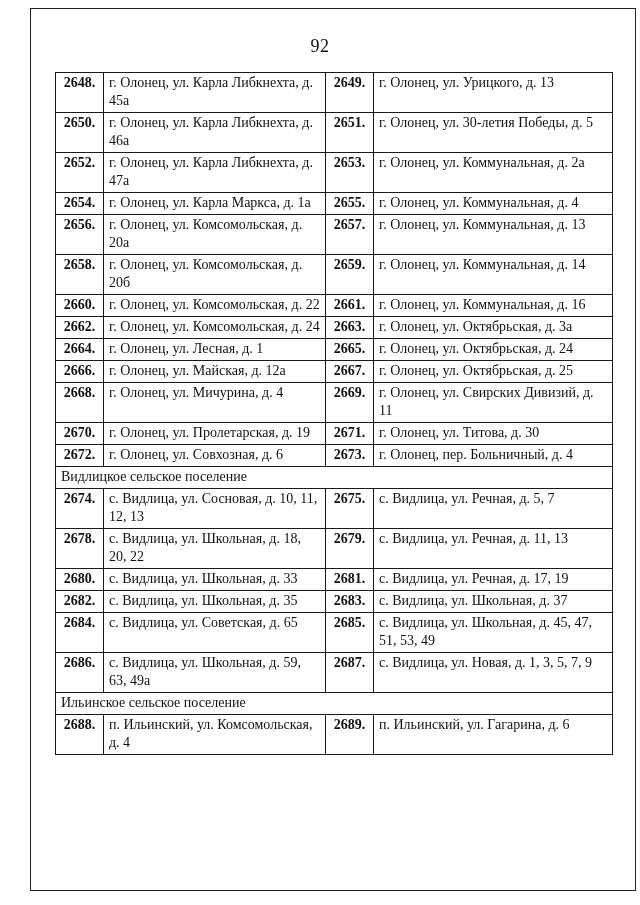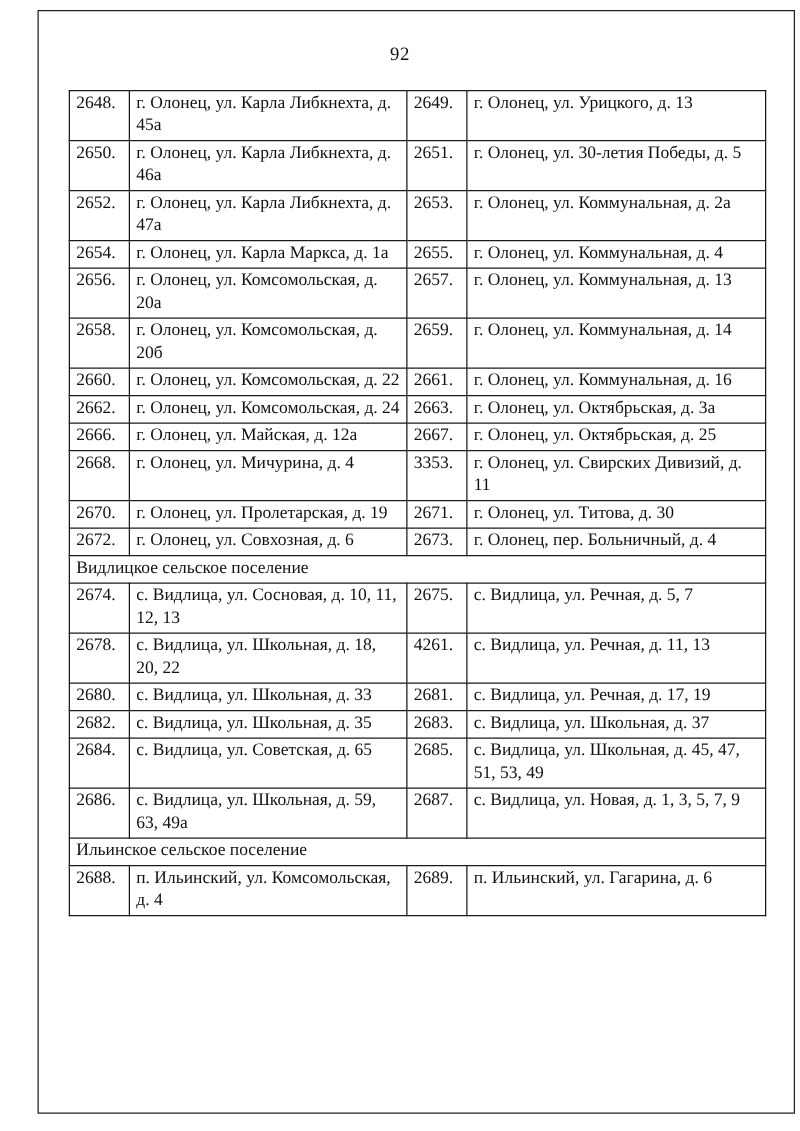--- a/index.html
+++ b/index.html
@@ -20,42 +20,43 @@
     width: 606px;
     height: 883px;
     border: 1px solid #222222;
   }
   .page-number {
     position: absolute;
     top: 36px;
     left: 0;
     width: 640px;
     text-align: center;
-    font-size: 15px;
+    font-size: 18px;
     letter-spacing: 0.5px;
   }
   table.address-table {
     position: absolute;
     left: 55px;
     top: 72px;
     width: 557px;
     border-collapse: collapse;
     table-layout: fixed;
     font-size: 14px;
   }
   table.address-table td {
     border: 1px solid #1a1a1a;
     padding: 1px 5px 2px 5px;
     vertical-align: top;
     line-height: 18px;
   }
   td.num {
     padding-left: 7px;
-    text-align: left;
+    text-align: center;
     white-space: nowrap;
+    font-weight: bold;
   }
   td.section-header {
   }
   col.c-num1 { width: 48px; }
   col.c-addr1 { width: 222px; }
   col.c-num2 { width: 48px; }
   col.c-addr2 { width: 239px; }
 </style>
 </head>
 <body>
@@ -114,29 +115,35 @@
         <td class="num">2661.</td>
         <td class="addr">г. Олонец, ул. Коммунальная, д. 16</td>
       </tr>
       <tr>
         <td class="num">2662.</td>
         <td class="addr">г. Олонец, ул. Комсомольская, д. 24</td>
         <td class="num">2663.</td>
         <td class="addr">г. Олонец, ул. Октябрьская, д. 3а</td>
       </tr>
       <tr>
+        <td class="num">2664.</td>
+        <td class="addr">г. Олонец, ул. Лесная, д. 1</td>
+        <td class="num">2665.</td>
+        <td class="addr">г. Олонец, ул. Октябрьская, д. 24</td>
+      </tr>
+      <tr>
         <td class="num">2666.</td>
         <td class="addr">г. Олонец, ул. Майская, д. 12а</td>
         <td class="num">2667.</td>
         <td class="addr">г. Олонец, ул. Октябрьская, д. 25</td>
       </tr>
       <tr>
         <td class="num">2668.</td>
         <td class="addr">г. Олонец, ул. Мичурина, д. 4</td>
-        <td class="num">3353.</td>
+        <td class="num">2669.</td>
         <td class="addr">г. Олонец, ул. Свирских Дивизий, д. 11</td>
       </tr>
       <tr>
         <td class="num">2670.</td>
         <td class="addr">г. Олонец, ул. Пролетарская, д. 19</td>
         <td class="num">2671.</td>
         <td class="addr">г. Олонец, ул. Титова, д. 30</td>
       </tr>
       <tr>
         <td class="num">2672.</td>
@@ -149,21 +156,21 @@
       </tr>
       <tr>
         <td class="num">2674.</td>
         <td class="addr">с. Видлица, ул. Сосновая, д. 10, 11, 12, 13</td>
         <td class="num">2675.</td>
         <td class="addr">с. Видлица, ул. Речная, д. 5, 7</td>
       </tr>
       <tr>
         <td class="num">2678.</td>
         <td class="addr">с. Видлица, ул. Школьная, д. 18, 20, 22</td>
-        <td class="num">4261.</td>
+        <td class="num">2679.</td>
         <td class="addr">с. Видлица, ул. Речная, д. 11, 13</td>
       </tr>
       <tr>
         <td class="num">2680.</td>
         <td class="addr">с. Видлица, ул. Школьная, д. 33</td>
         <td class="num">2681.</td>
         <td class="addr">с. Видлица, ул. Речная, д. 17, 19</td>
       </tr>
       <tr>
         <td class="num">2682.</td>

